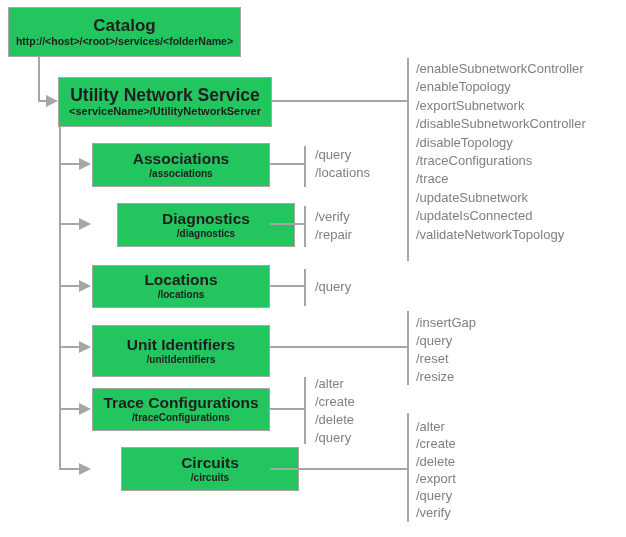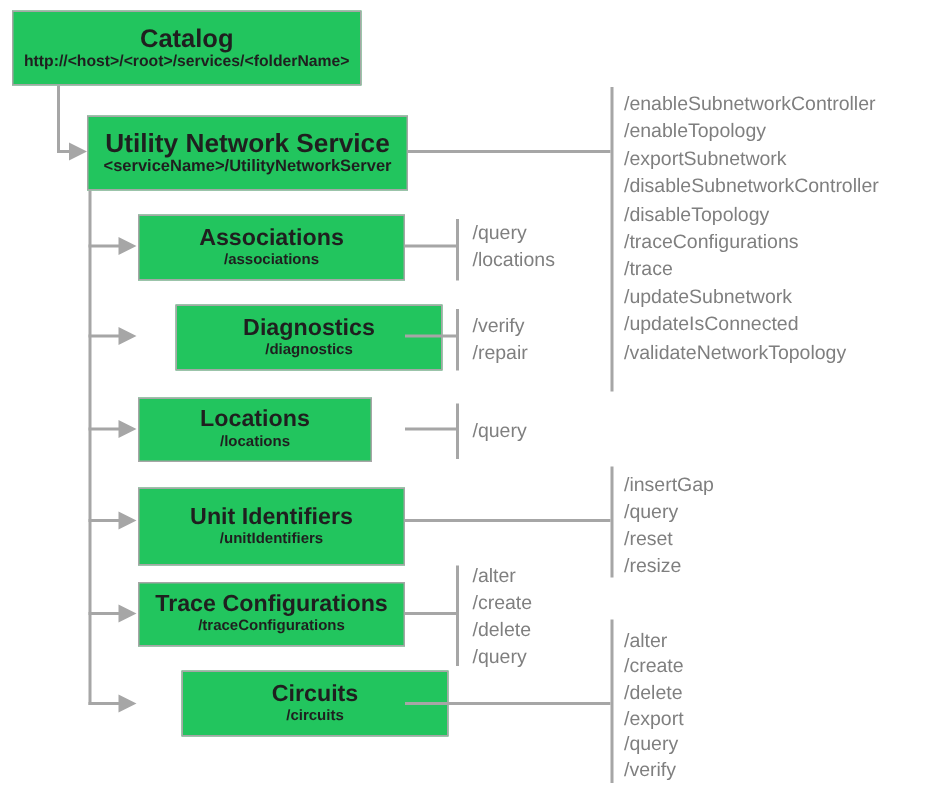--- a/index.html
+++ b/index.html
@@ -63,21 +63,21 @@
   <div class="node" id="box-service" style="left:58px;top:77px;width:214px;height:50px;">
     <div class="node-title">Utility Network Service</div>
     <div class="node-sub">&lt;serviceName&gt;/UtilityNetworkServer</div>
   </div>
 
   <div class="node" style="left:92px;top:203px;width:178px;height:44px;margin-left:25px;">
     <div class="node-title">Diagnostics</div>
     <div class="node-sub">/diagnostics</div>
   </div>
 
-  <div class="node" style="left:92px;top:265px;width:156px;height:43px;">
+  <div class="node" style="left:92px;top:265px;width:178px;height:43px;">
     <div class="node-title">Locations</div>
     <div class="node-sub">/locations</div>
   </div>
 
   <div class="node" style="left:92px;top:325px;width:178px;height:52px;">
     <div class="node-title">Unit Identifiers</div>
     <div class="node-sub">/unitIdentifiers</div>
   </div>
 
   <div class="node" style="left:92px;top:388px;width:178px;height:43px;">

